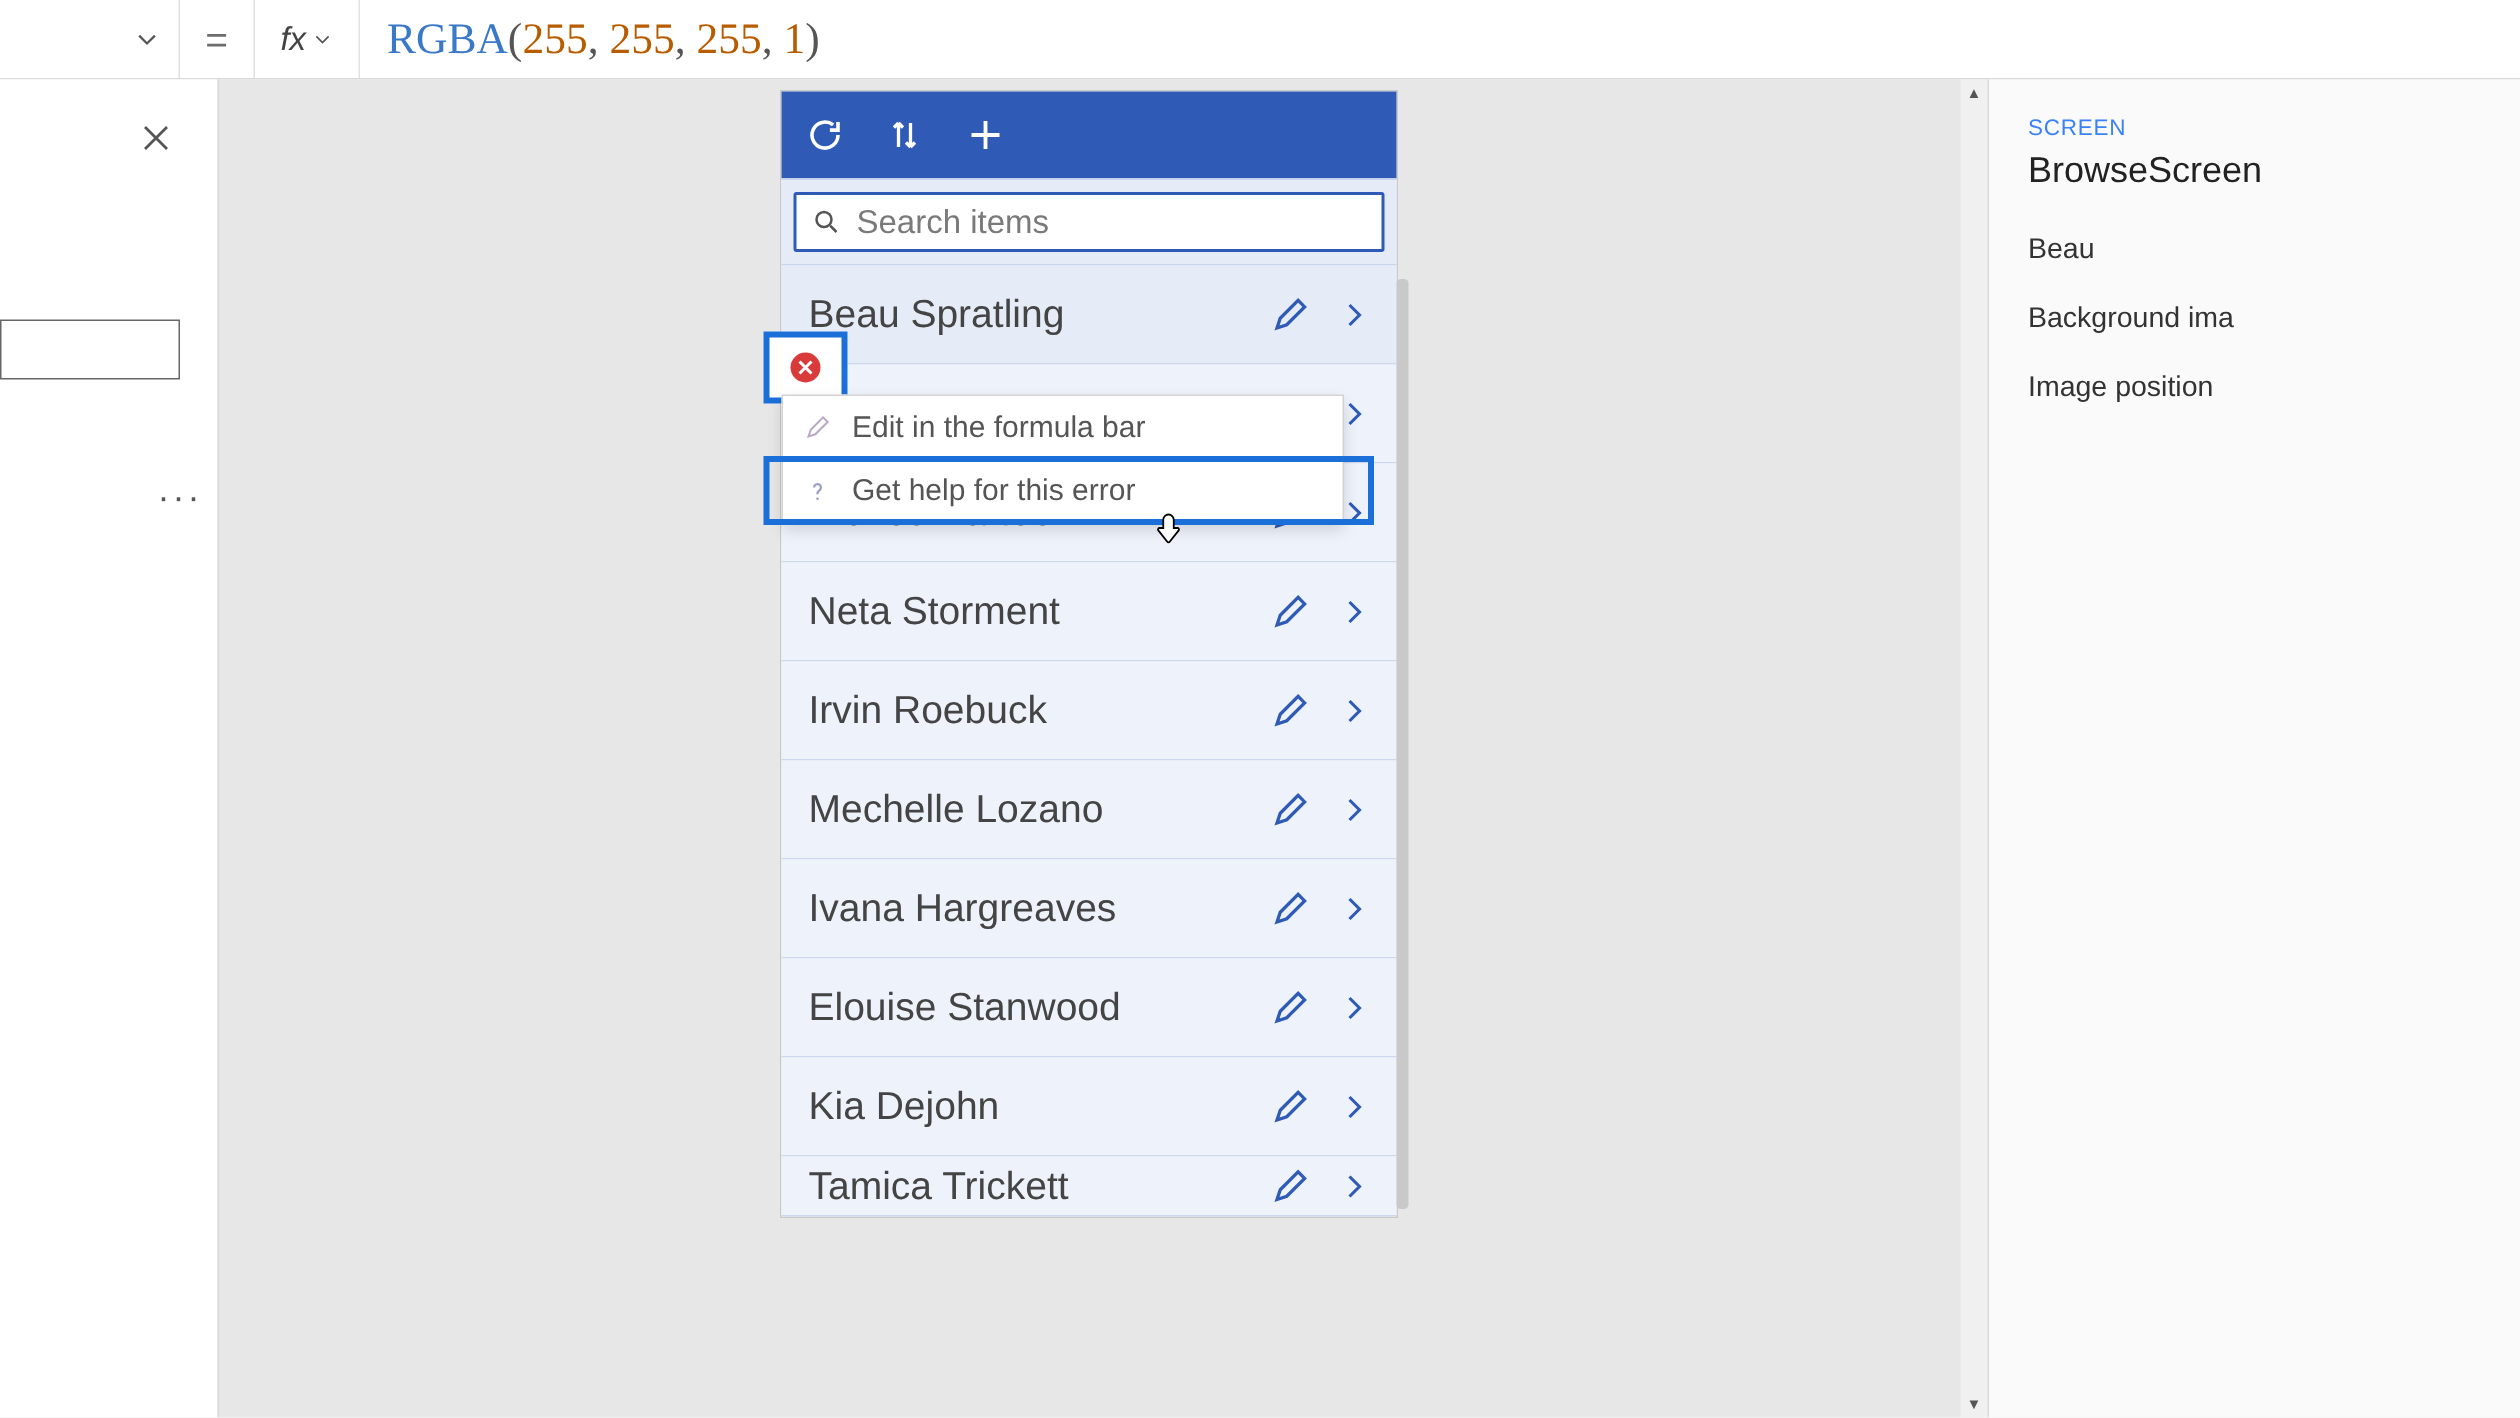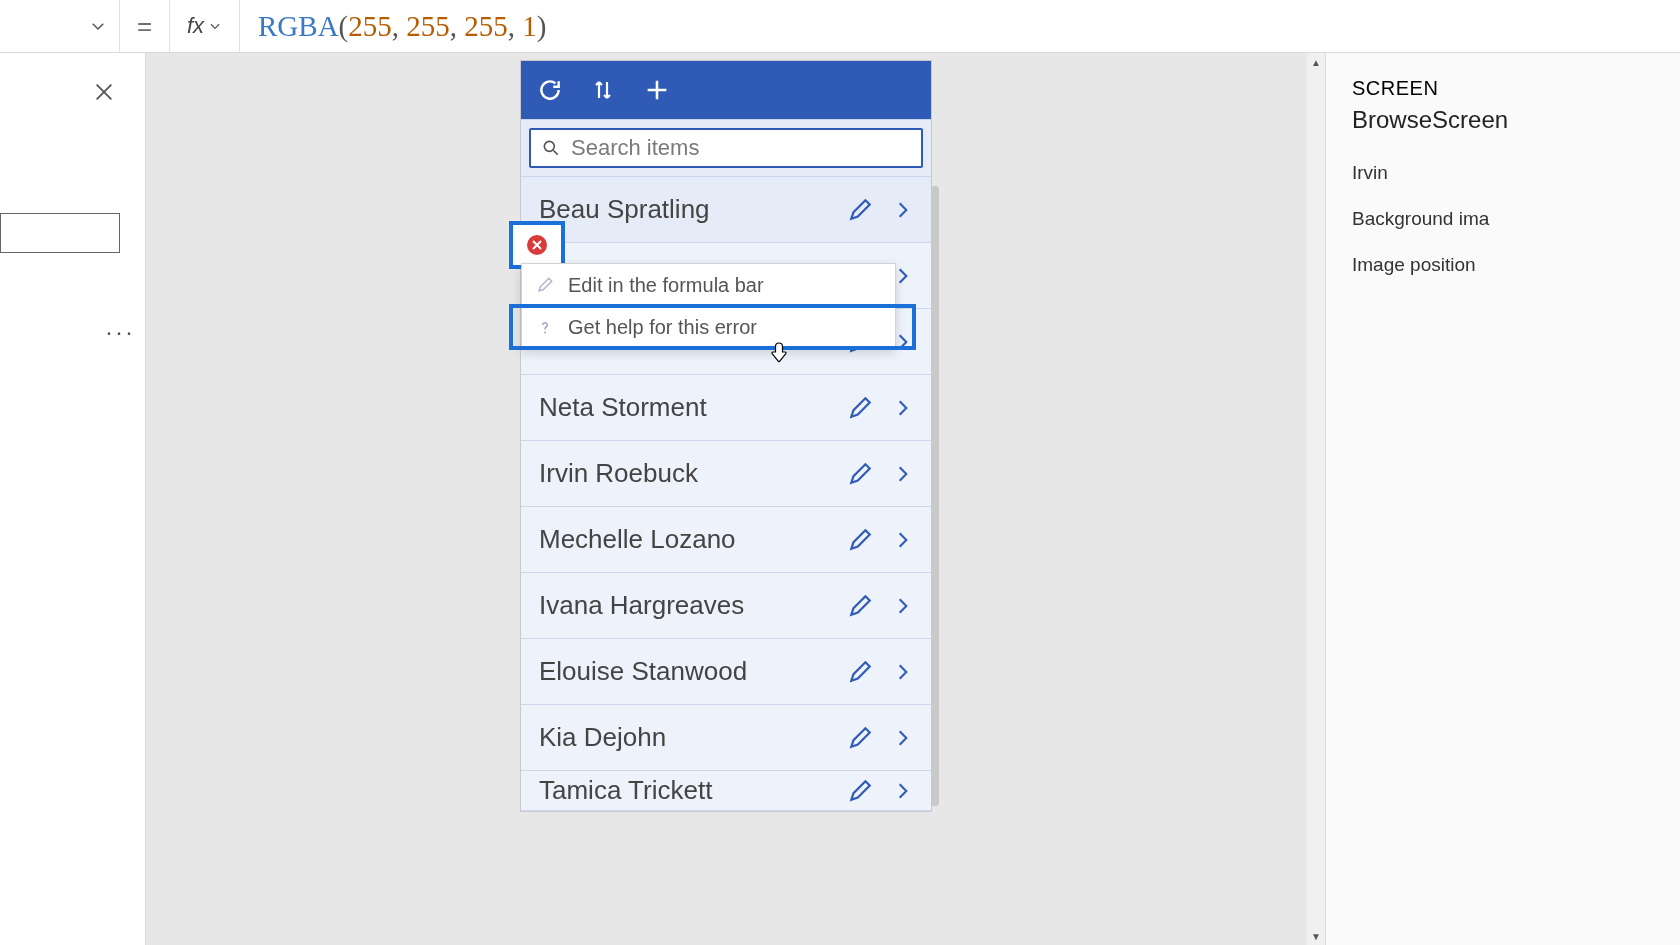--- a/index.html
+++ b/index.html
@@ -65,21 +65,21 @@
 .ctx-row svg { width: 18px; height: 18px; flex-shrink: 0; }
 .ctx-divider { border-top: 1px solid #e3e3e3; }
 
 .ctx-highlight2 { position: absolute; top: 251px; left: 363px; width: 407px; height: 46px; border: 4px solid #1a6fd8; z-index: 7; pointer-events: none; }
 
 .cursor { position: absolute; top: 288px; left: 623px; z-index: 8; }
 .cursor svg { width: 20px; height: 22px; }
 
 
 .right-panel { position: absolute; top: 53px; right: 0; width: 355px; bottom: 0; background: #fafafa; border-left: 1px solid #d9d9d9; padding: 24px 0 0 26px; }
-.rp-cat { font-size: 20px; color: #000000; text-transform: uppercase; letter-spacing: 0.5px; }
+.rp-cat { font-size: 15px; color: #3b82f6; text-transform: uppercase; letter-spacing: 0.5px; }
 .rp-name { font-size: 24px; color: #222; margin-top: 6px; }
 .rp-tabs { margin-top: 22px; display: flex; gap: 30px; }
 .rp-tab { font-size: 18px; font-weight: 600; color: #222; padding-bottom: 8px; border-bottom: 3px solid #7b3f9e; }
 .rp-fields { margin-top: 28px; display: flex; flex-direction: column; gap: 24px; }
 .rp-field { font-size: 19px; color: #333; }
 </style>
 </head>
 <body>
 
 <div class="formula-bar">
@@ -310,17 +310,17 @@
   <div class="vscroll">
     <div class="up">▲</div>
     <div class="down">▼</div>
   </div>
 </div>
 
 <div class="right-panel">
   <div class="rp-cat">SCREEN</div>
   <div class="rp-name">BrowseScreen</div>
   <div class="rp-fields">
-    <div class="rp-field">Irvin</div>
+    <div class="rp-field">Beau</div>
     <div class="rp-field">Background ima</div>
     <div class="rp-field">Image position</div>
   </div>
 </div>
 
 </body></html>

